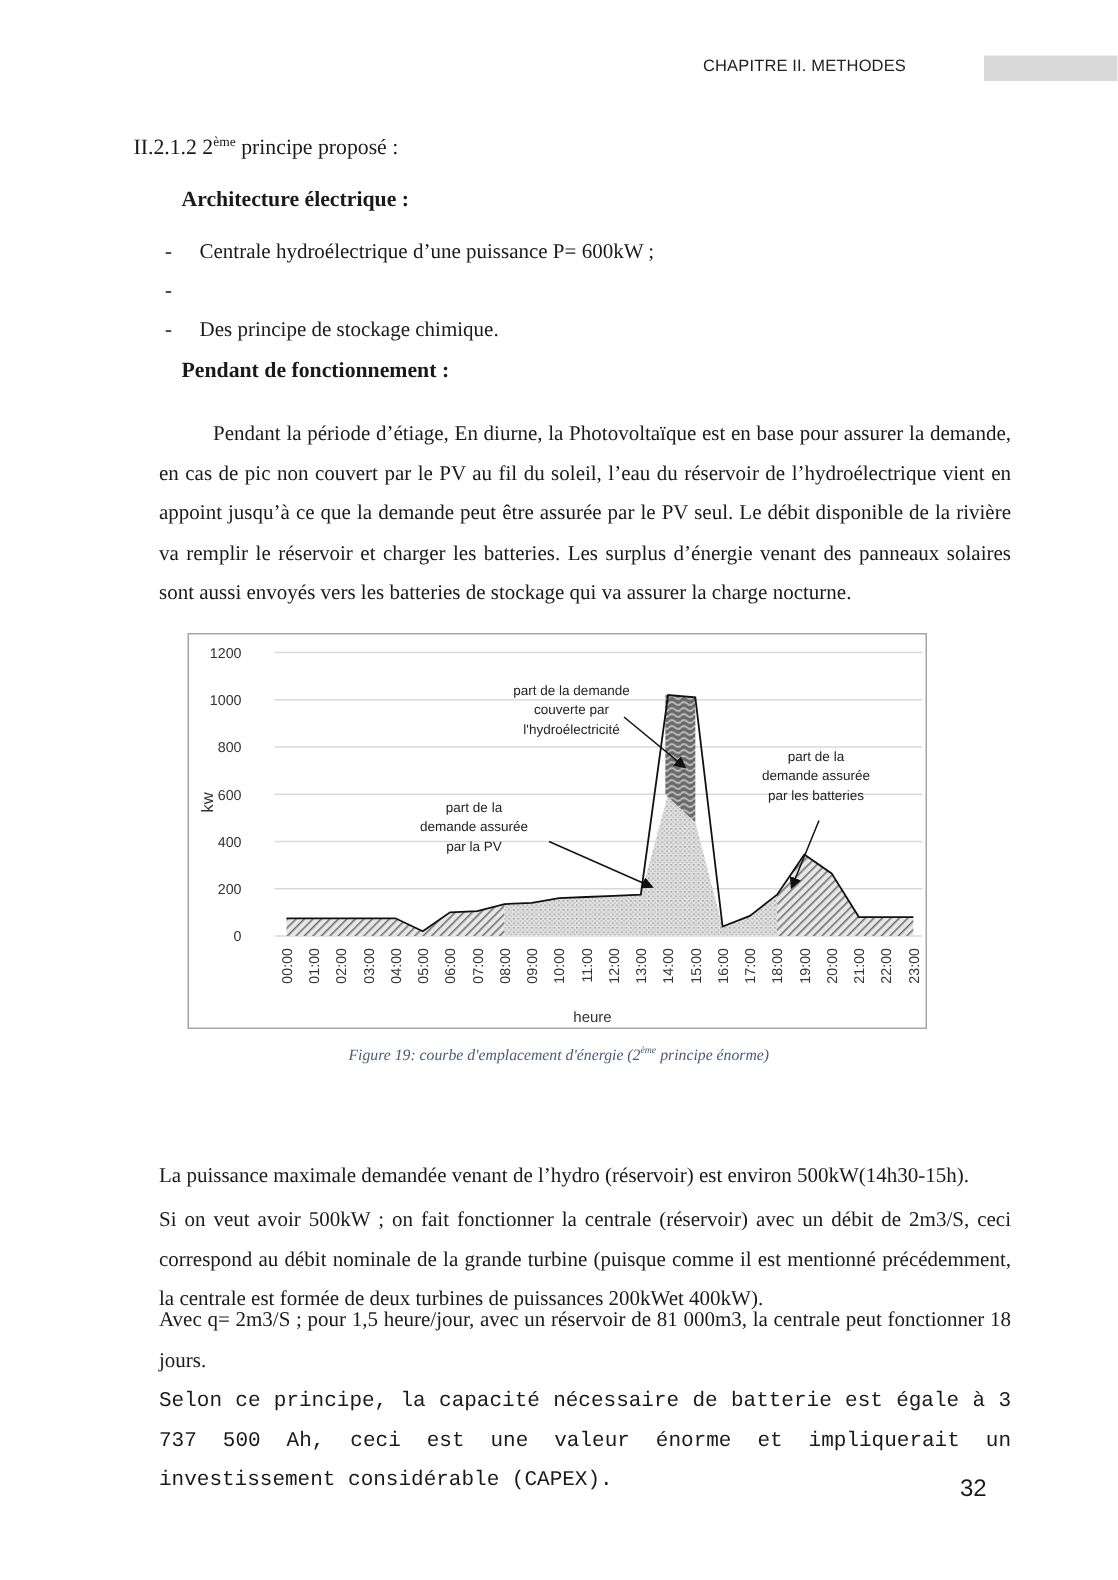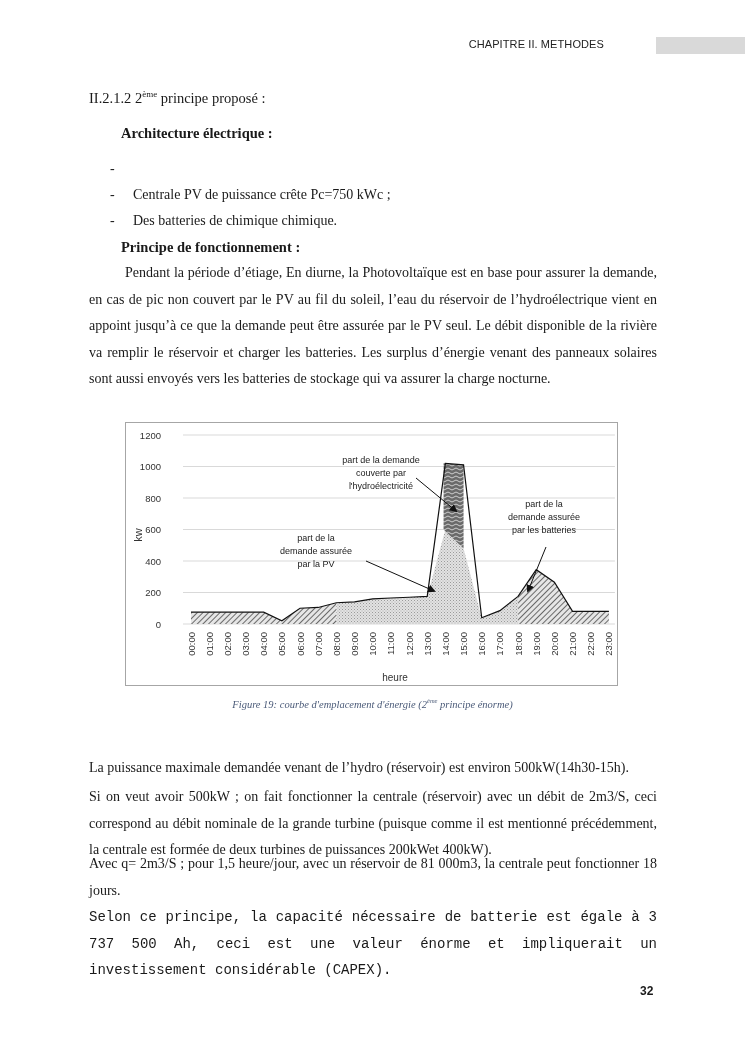--- a/index.html
+++ b/index.html
@@ -8,51 +8,51 @@
   .header { position:absolute; top:37px; left:0; width:702px; height:18px; }
   .header-title { position:absolute; right:98px; top:1px; font-family:"Liberation Sans", sans-serif;
                   font-size:11px; letter-spacing:0.1px; color:#222; }
   .header-bar { position:absolute; left:656px; top:0; width:89px; height:17px; background:#d9d9d9; }
   .sec-title { position:absolute; left:89px; top:89px; font-weight:normal; font-size:14.5px; }
   .sec-title sup { font-size:9px; }
   .sub-title { position:absolute; left:89px; font-weight:bold; font-size:14.5px;margin-left:32px; }
   .bullets { position:absolute; left:110px; top:159px; margin:0; padding:0; list-style:none; font-size:14px; }
   .bullets li { height:26px; line-height:20px; position:relative; padding-left:23px; }
   .bullets li .dash { position:absolute; left:0; }
-  .para { position:absolute; left:89px; width:568px; font-size:14px; line-height:26.5px; text-align:justify; margin:0; }
+  .para { position:absolute; left:89px; width:568px; font-size:14px; line-height:26.5px; text-align:justify; margin:17px; }
   .indent { text-indent:36px; }
   .chart-frame { position:absolute; left:125px; top:422px; width:493px; height:264px;
                  border:1px solid #a6a6a6; box-sizing:border-box; background:#fff; }
   .chart-svg { position:absolute; left:0; top:0; }
   .caption { position:absolute; left:0; width:745px; top:697px; text-align:center; font-style:italic;
              font-size:10.5px; color:#4a5a78; }
   .caption sup { font-size:6.5px; }
-  .page-num { position:absolute; left:640px; top:984px; font-family:"Liberation Sans", sans-serif; font-size:12px;font-weight:bold; }
+  .page-num { position:absolute; left:640px; top:984px; font-family:"Liberation Sans", sans-serif; font-size:16px; }
   .axis-text { font-family:"Liberation Sans", sans-serif; font-size:9.5px; fill:#333; }
   .anno-text { font-family:"Liberation Sans", sans-serif; font-size:9px; fill:#222; }
 </style>
 </head>
 <body>
 
 <div class="header">
   <span class="header-title">CHAPITRE II. METHODES</span>
   <div class="header-bar"></div>
 </div>
 
 <div class="sec-title"><span>II.2.1.2 2</span><sup>ème</sup><span> principe proposé :</span></div>
 
 <div class="sub-title" style="top:125px;">Architecture électrique :</div>
 
 <ul class="bullets">
+  <li><span class="dash">-</span><span>Centrale hydroélectrique d’une puissance P= 600kW ;</span></li>
   <li><span class="dash">-</span></li>
-  <li><span class="dash">-</span><span>Centrale PV de puissance crête Pc=750 kWc ;</span></li>
-  <li><span class="dash">-</span><span>Des batteries de chimique chimique.</span></li>
+  <li><span class="dash">-</span><span>Des principe de stockage chimique.</span></li>
 </ul>
 
-<div class="sub-title" style="top:239px;">Principe de fonctionnement :</div>
+<div class="sub-title" style="top:239px;">Pendant de fonctionnement :</div>
 
 <p class="para indent" style="top:260px;">Pendant la période d’étiage, En diurne, la Photovoltaïque est en base pour assurer la demande, en cas de pic non couvert par le PV au fil du soleil, l’eau du réservoir de l’hydroélectrique vient en appoint jusqu’à ce que la demande peut être assurée par le PV seul. Le débit disponible de la rivière va remplir le réservoir et charger les batteries. Les surplus d’énergie venant des panneaux solaires sont aussi envoyés vers les batteries de stockage qui va assurer la charge nocturne.</p>
 
 <div class="chart-frame">
   <svg class="chart-svg" width="493" height="264" viewBox="0 0 493 264">
     <defs>
       <pattern id="hatch" width="4" height="4" patternUnits="userSpaceOnUse" patternTransform="rotate(45)">
         <rect width="4" height="4" fill="#e6e6e6"></rect>
         <line x1="0" y1="0" x2="0" y2="4" stroke="#6a6a6a" stroke-width="2"></line>
       </pattern>

